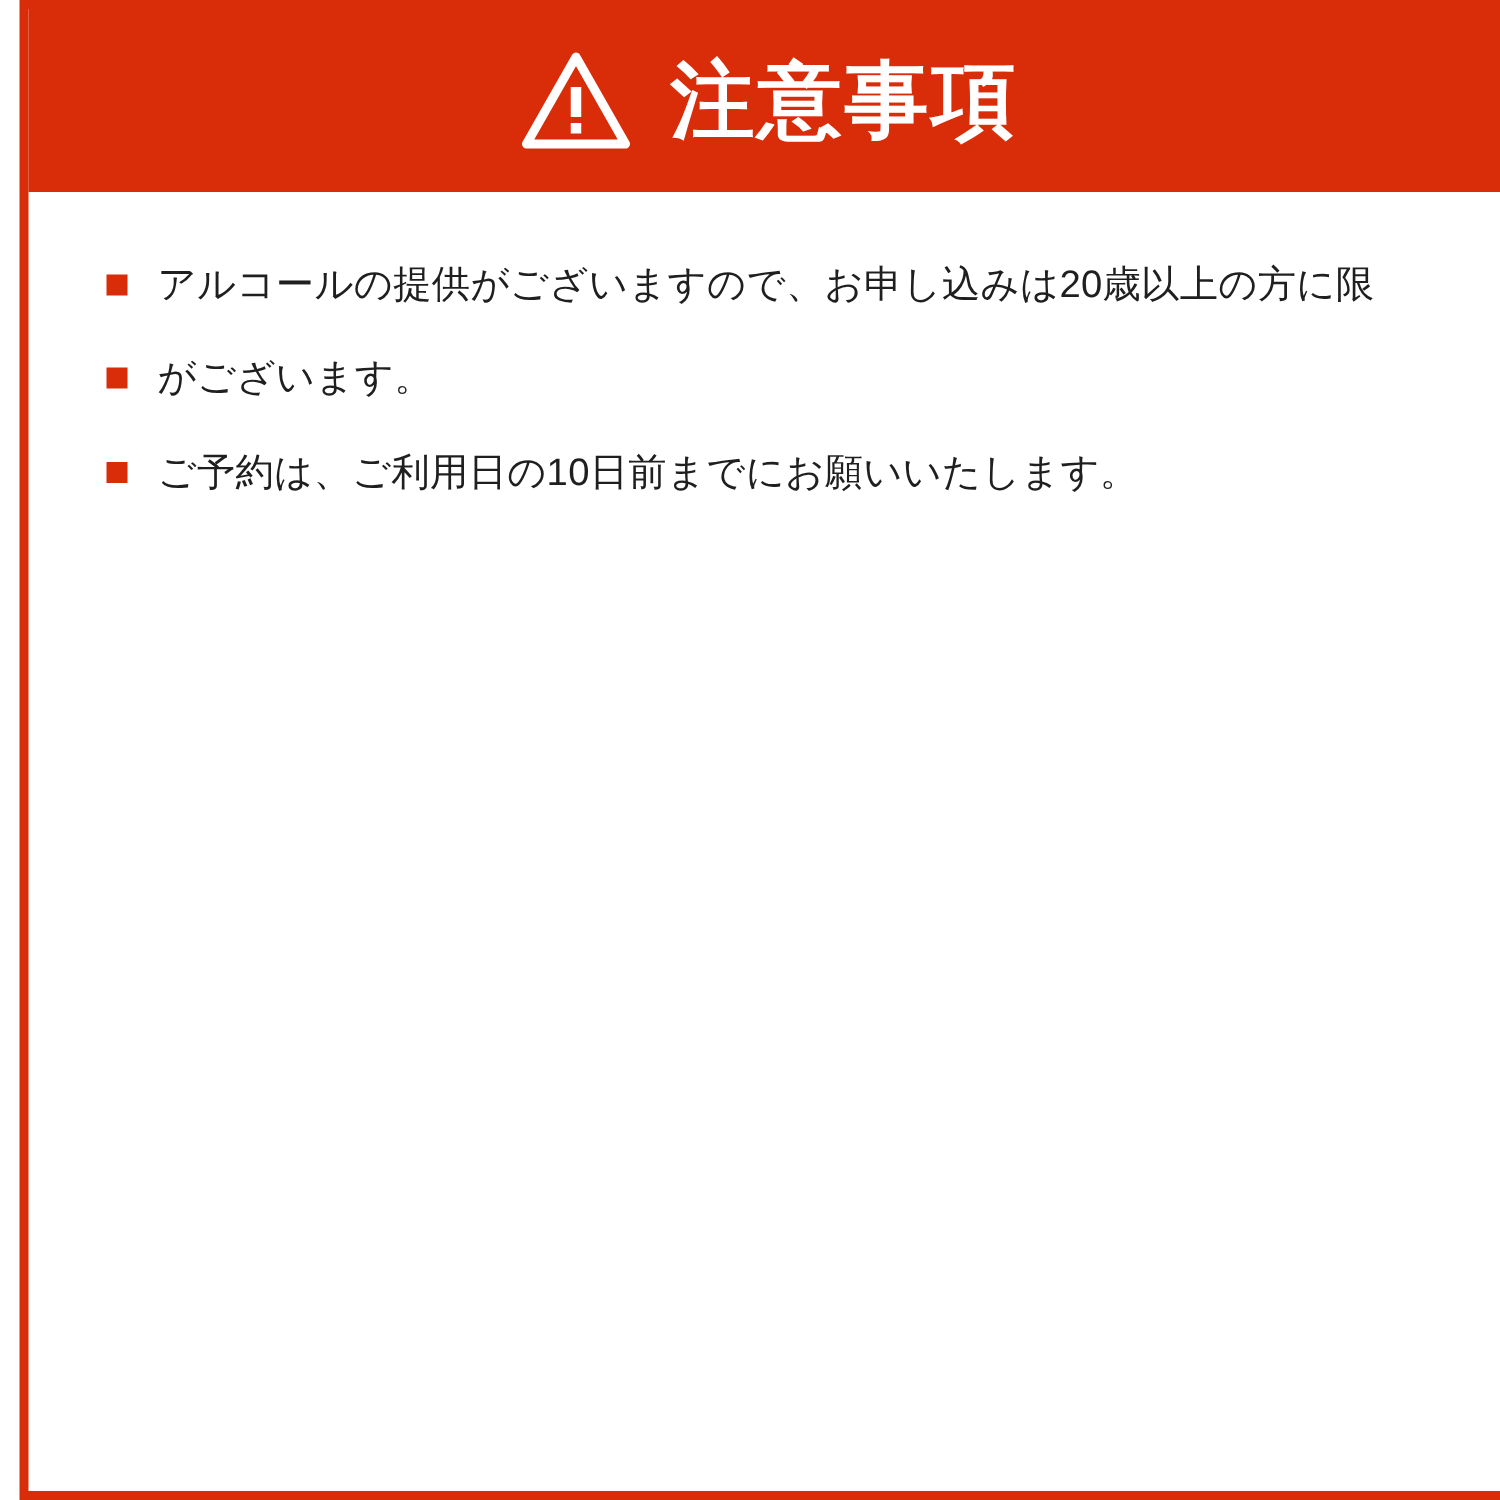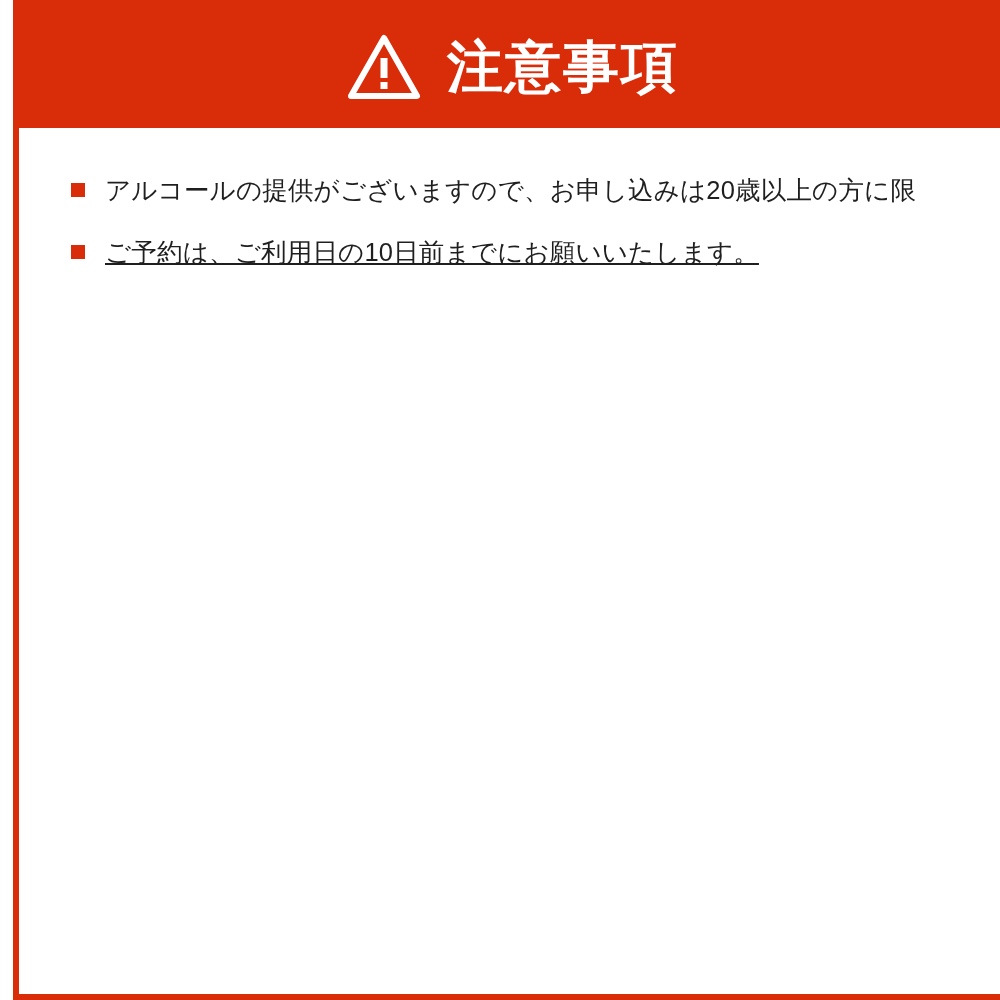--- a/index.html
+++ b/index.html
@@ -57,21 +57,20 @@
     position: relative;
     padding-left: 42px;
     margin-bottom: 22px;
     color: #1f1f1f;
     font-size: 25.5px;
     line-height: 1.58;
     letter-spacing: 0.2px;
   }
   ul.notes > li:last-child {
     margin-bottom: 0;
-    text-decoration: underline;
   }
   .bullet {
     position: absolute;
     left: 8px;
     top: 13px;
     width: 14px;
     height: 14px;
     background: #d92d0a;
   }
   .note-line {
@@ -100,20 +99,21 @@
 
       <li>
         <span class="bullet"></span>
         <span class="note-line">アルコールの提供がございますので、お申し込みは20歳以上の方に限</span>
       </li>
 
 
 
       <li>
         <span class="bullet"></span>
+        <span class="note-line">がございます。</span>
       </li>
 
 
 
       <li>
         <span class="bullet"></span>
         <span class="note-line">ご予約は、ご利用日の10日前までにお願いいたします。</span>
       </li>
 
     </ul>

